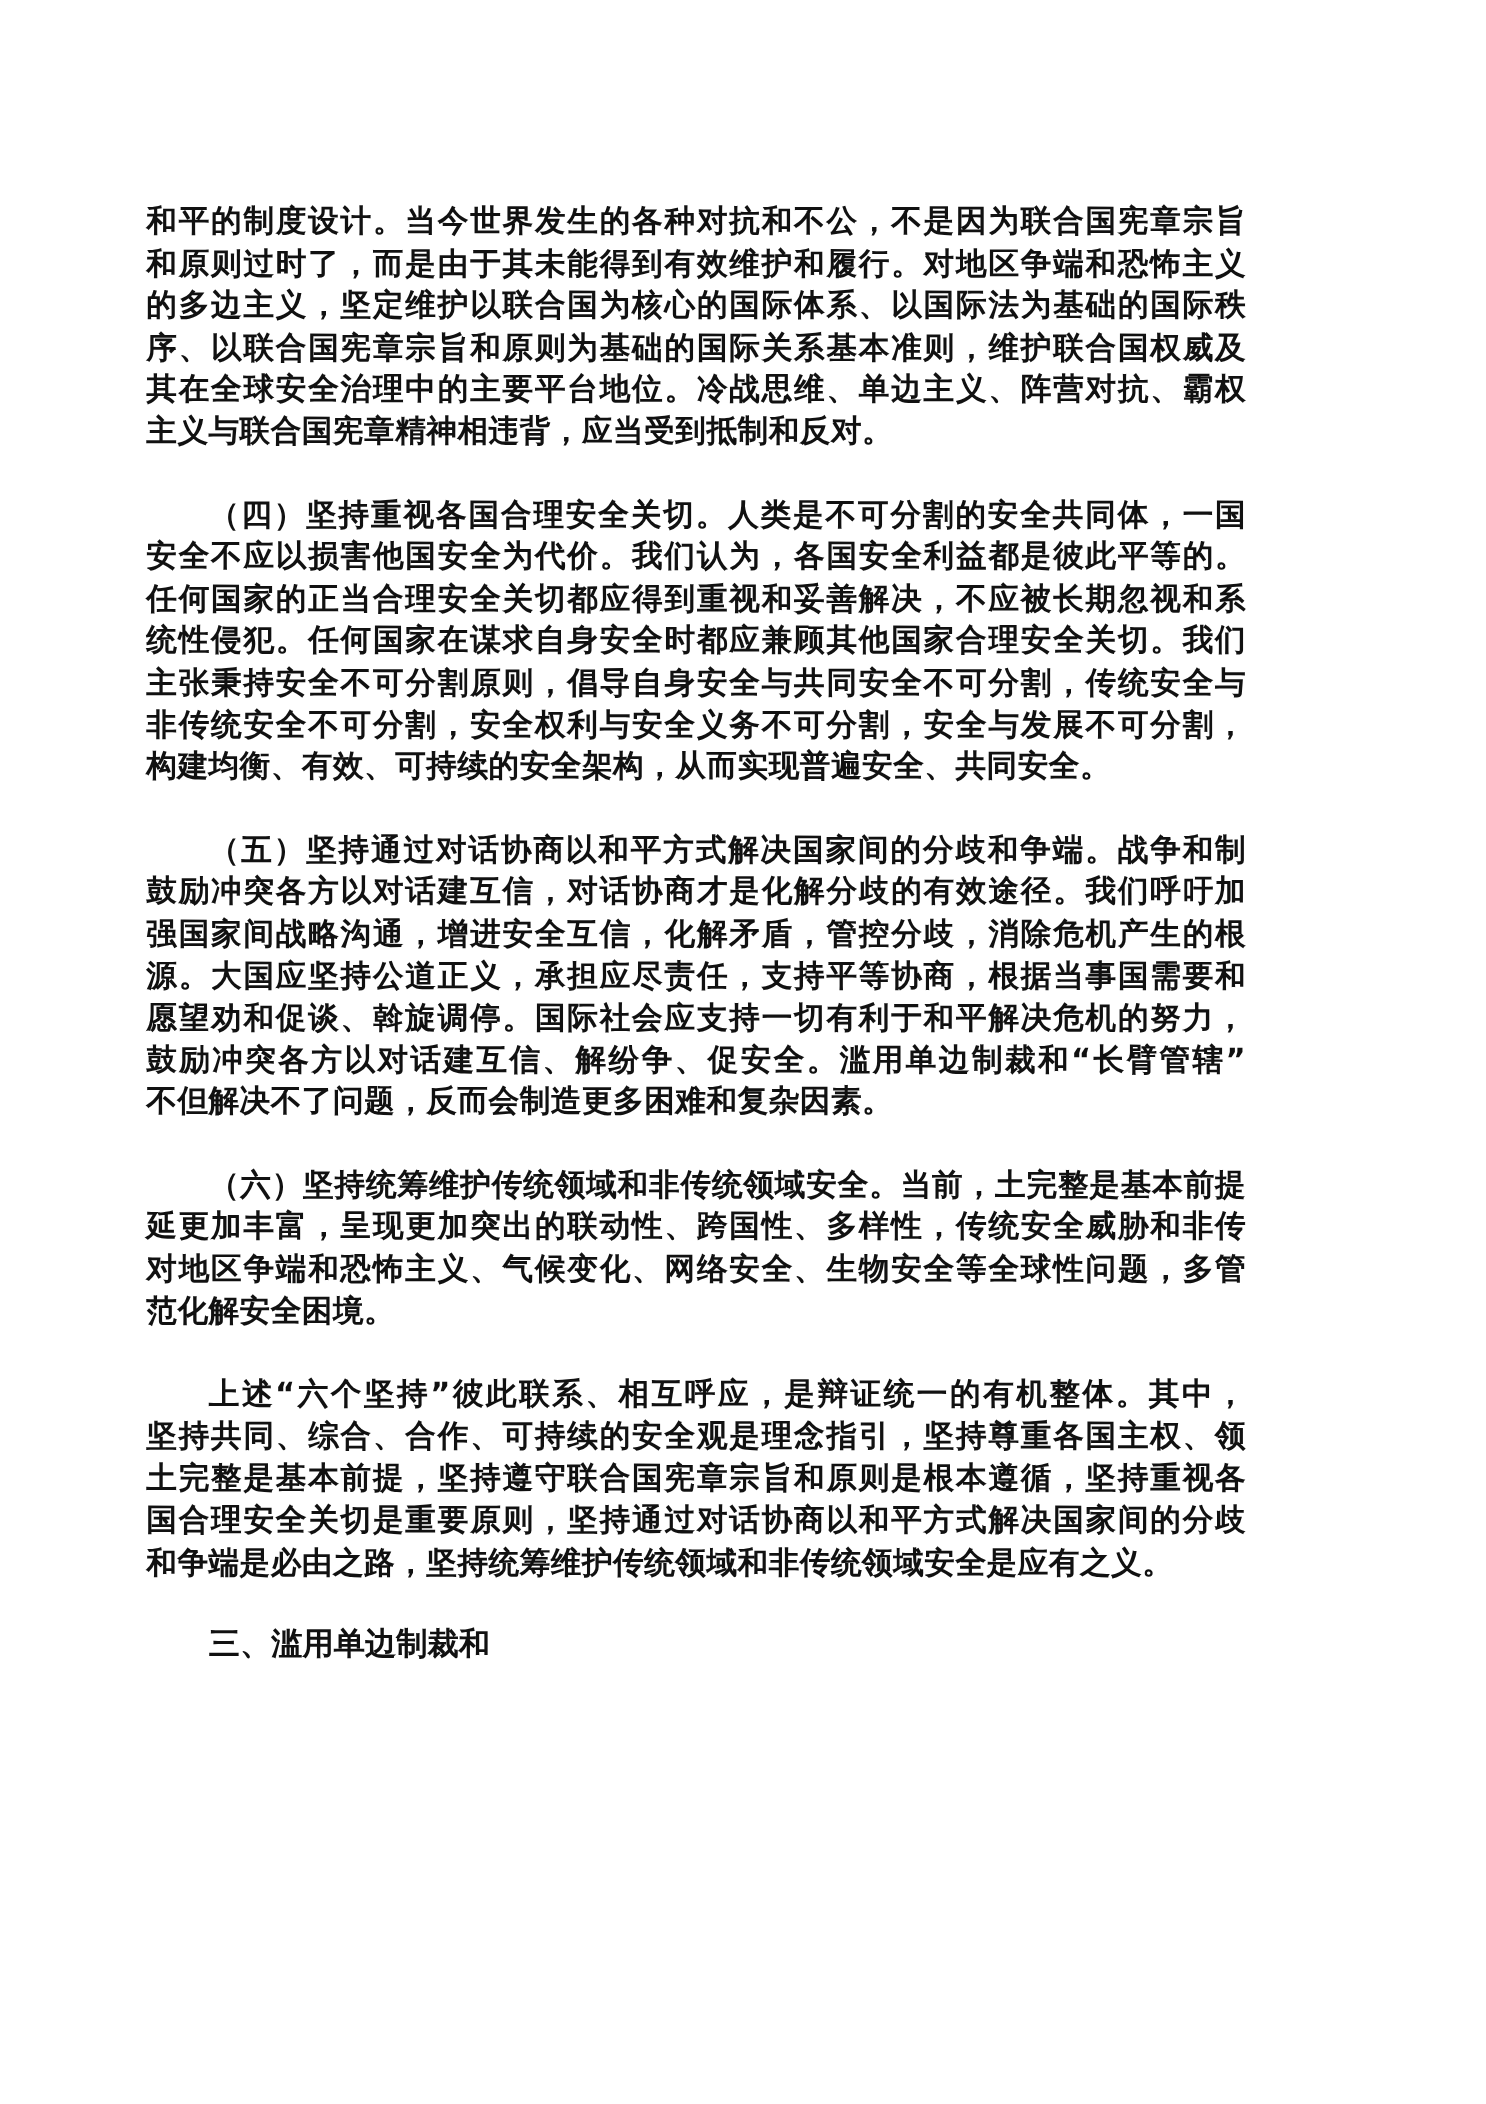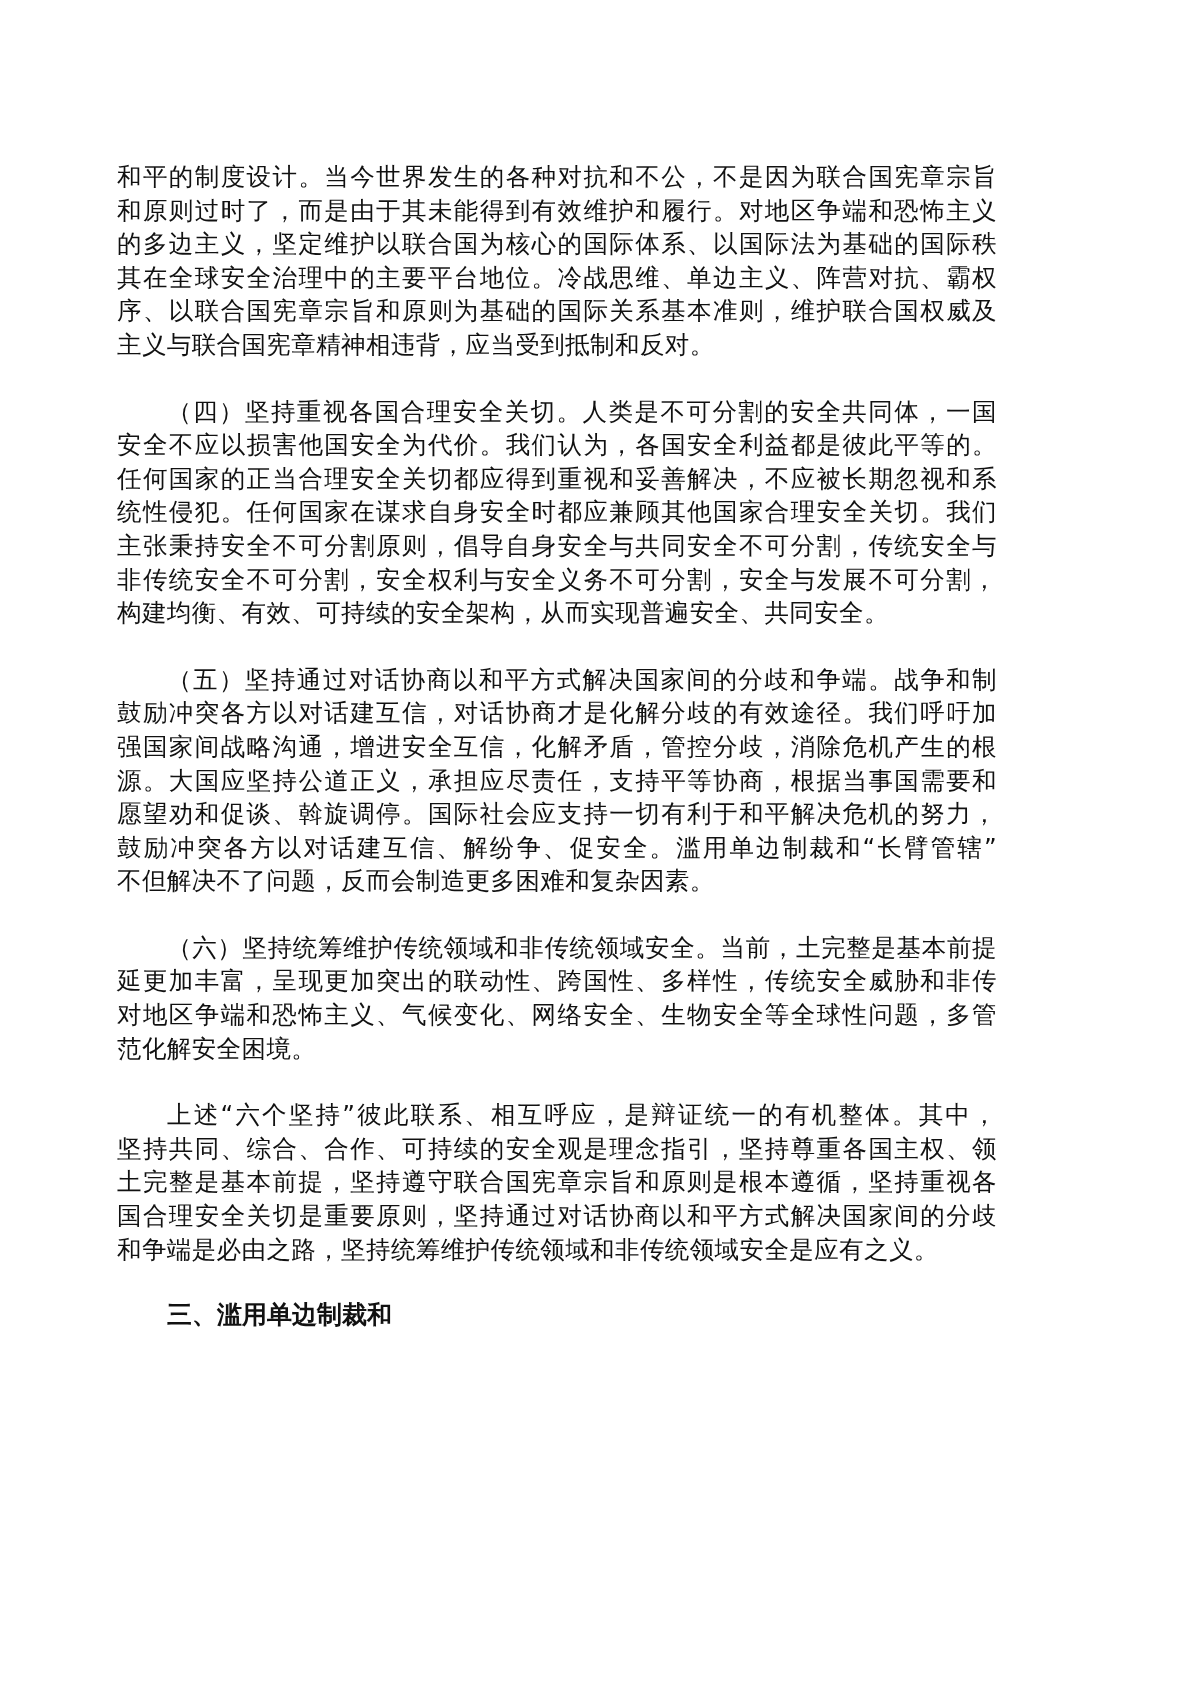--- a/index.html
+++ b/index.html
@@ -1,36 +1,36 @@
 <!DOCTYPE html>
 <html><head>
 <meta charset="utf-8">
 <style>
   html, body { margin: 0; padding: 0; background: #ffffff; }
   body { width: 1189px; height: 1683px; position: relative; overflow: hidden;
          font-family: "DejaVu Sans", "Liberation Sans", sans-serif; color: #111111; }
   .page { position: absolute; left: 117px; top: 160px; width: 880px; }
-  .para { margin: 0 0 33px 0; }
+  .para { margin: 0 0 33px 0; font-weight: bold; }
   .line { display: block; font-size: 24.5px; line-height: 33.6px; height: 33.6px;
           white-space: nowrap; letter-spacing: 0.4px; text-align: justify; text-align-last: justify; }
   .line.last { text-align-last: left; }
   .indent { padding-left: 50px; }
   .heading { font-weight: bold; font-size: 25px; line-height: 34px; padding-left: 50px; margin-top: -1px; }
 </style>
 </head>
 <body>
 
 <div class="page">
 
   <div class="para">
     <span class="line">和平的制度设计。当今世界发生的各种对抗和不公，不是因为联合国宪章宗旨</span>
     <span class="line">和原则过时了，而是由于其未能得到有效维护和履行。对地区争端和恐怖主义</span>
     <span class="line">的多边主义，坚定维护以联合国为核心的国际体系、以国际法为基础的国际秩</span>
+    <span class="line">序、以联合国宪章宗旨和原则为基础的国际关系基本准则，维护联合国权威及</span>
     <span class="line">其在全球安全治理中的主要平台地位。冷战思维、单边主义、阵营对抗、霸权</span>
-    <span class="line">序、以联合国宪章宗旨和原则为基础的国际关系基本准则，维护联合国权威及</span>
     <span class="line last">主义与联合国宪章精神相违背，应当受到抵制和反对。</span>
   </div>
 
   <div class="para">
     <span class="line indent">（四）坚持重视各国合理安全关切。人类是不可分割的安全共同体，一国</span>
     <span class="line">安全不应以损害他国安全为代价。我们认为，各国安全利益都是彼此平等的。</span>
     <span class="line">任何国家的正当合理安全关切都应得到重视和妥善解决，不应被长期忽视和系</span>
     <span class="line">统性侵犯。任何国家在谋求自身安全时都应兼顾其他国家合理安全关切。我们</span>
     <span class="line">主张秉持安全不可分割原则，倡导自身安全与共同安全不可分割，传统安全与</span>
     <span class="line">非传统安全不可分割，安全权利与安全义务不可分割，安全与发展不可分割，</span>

